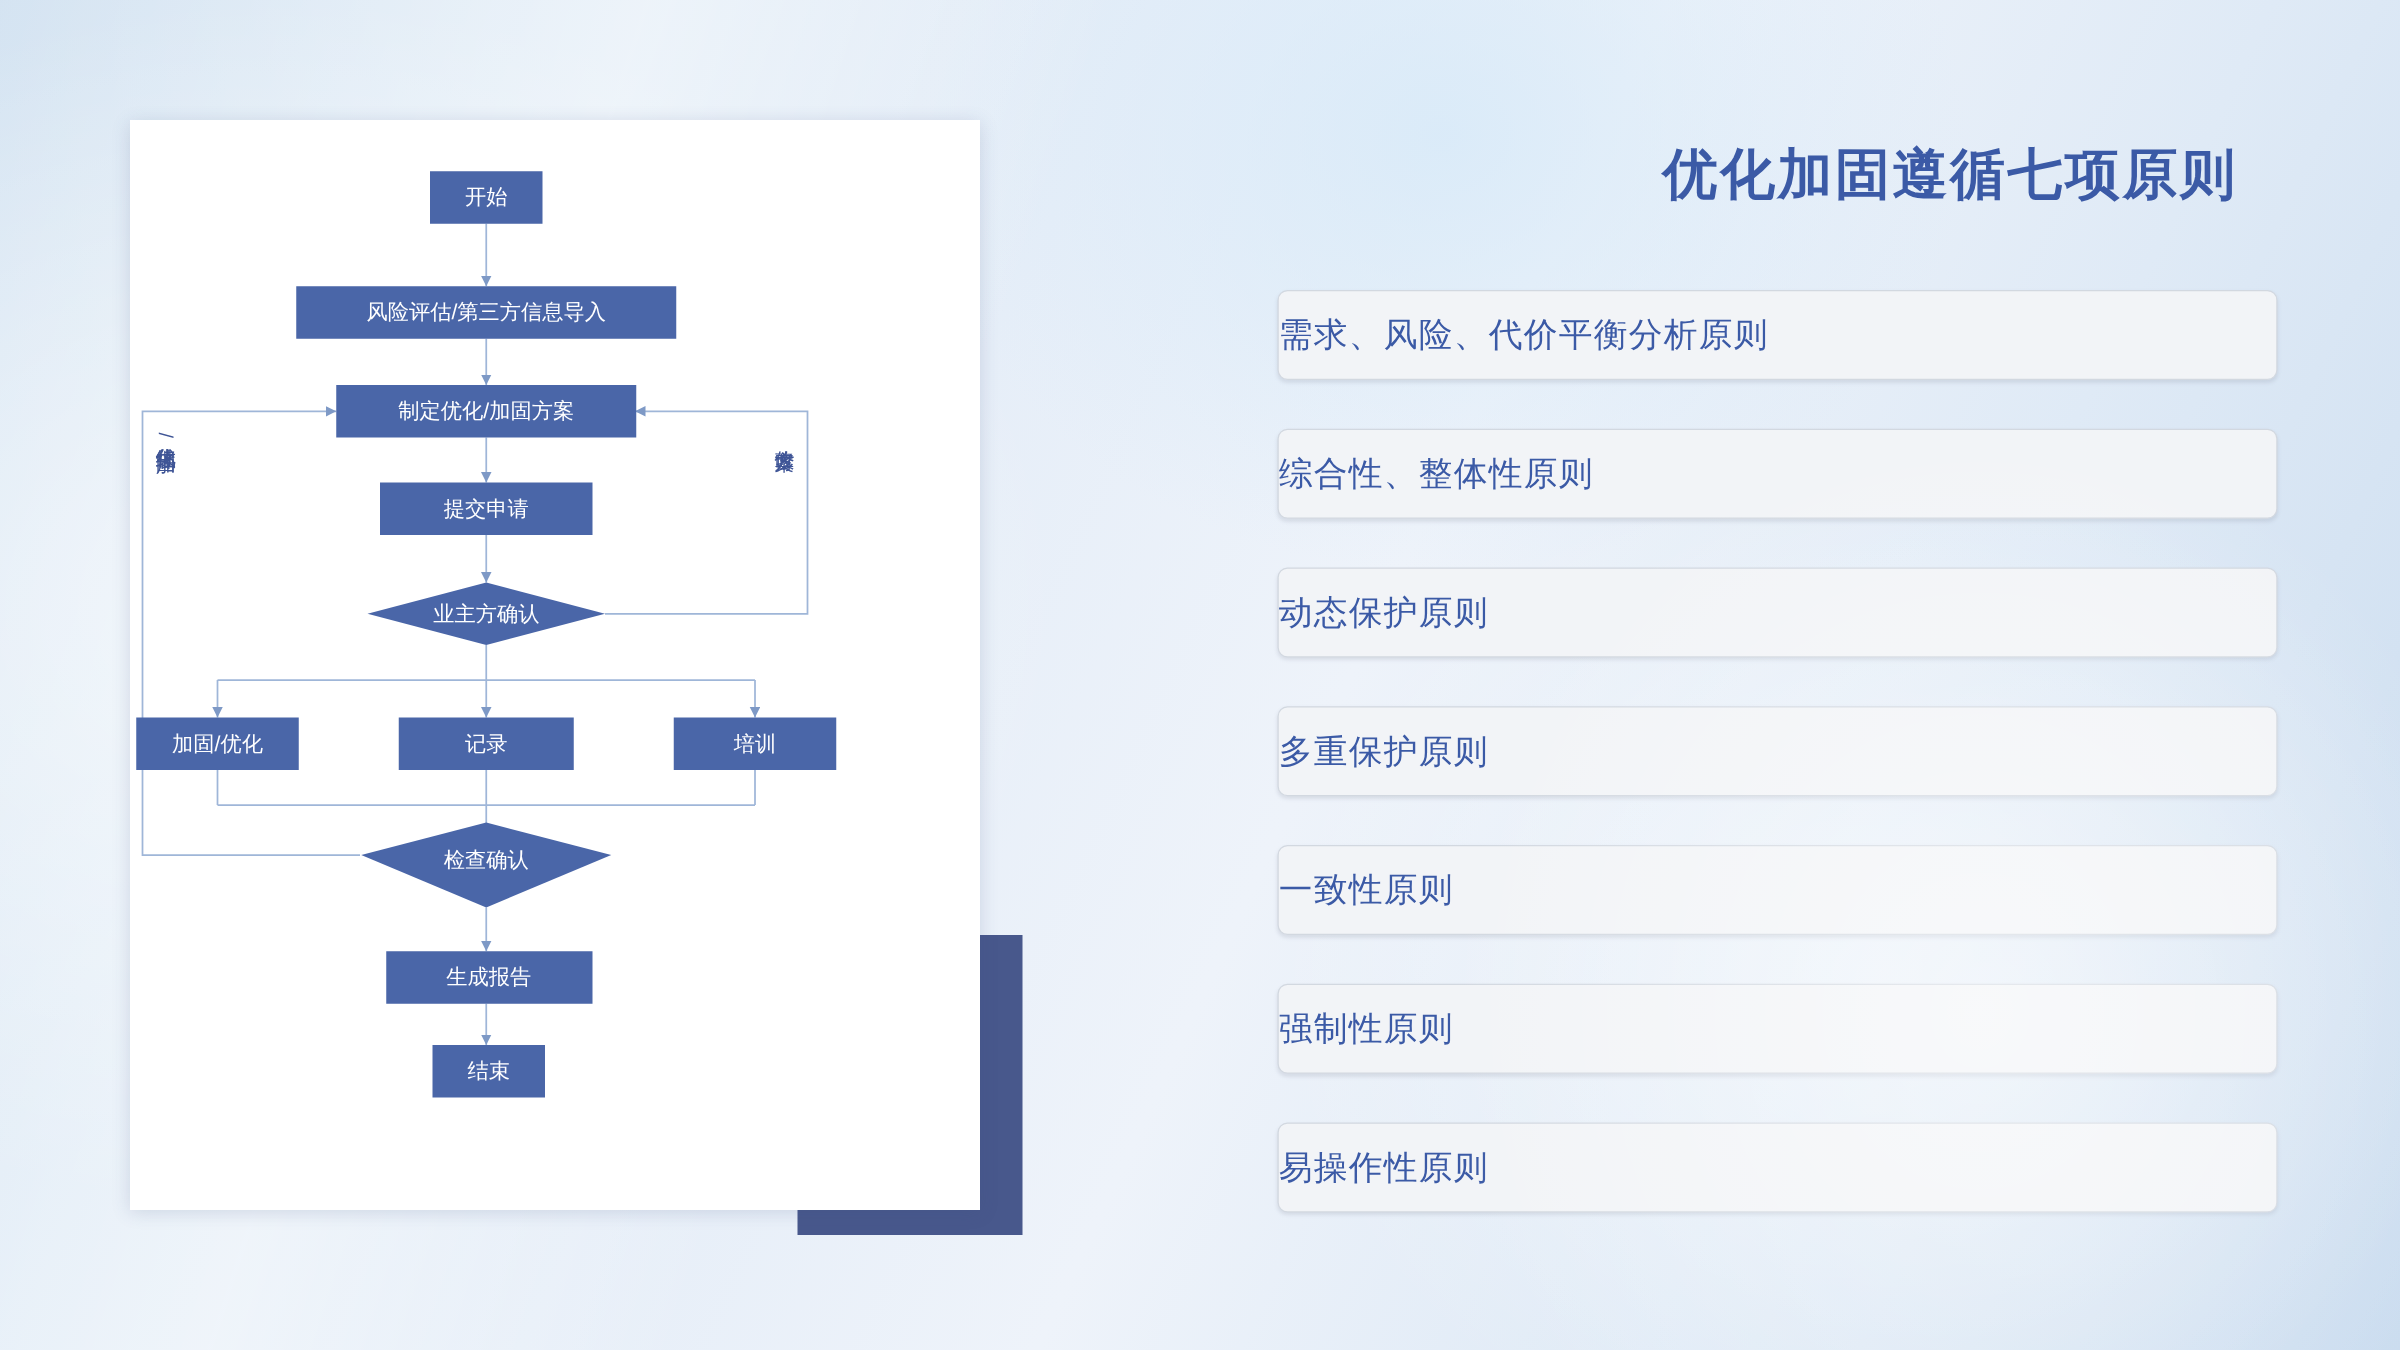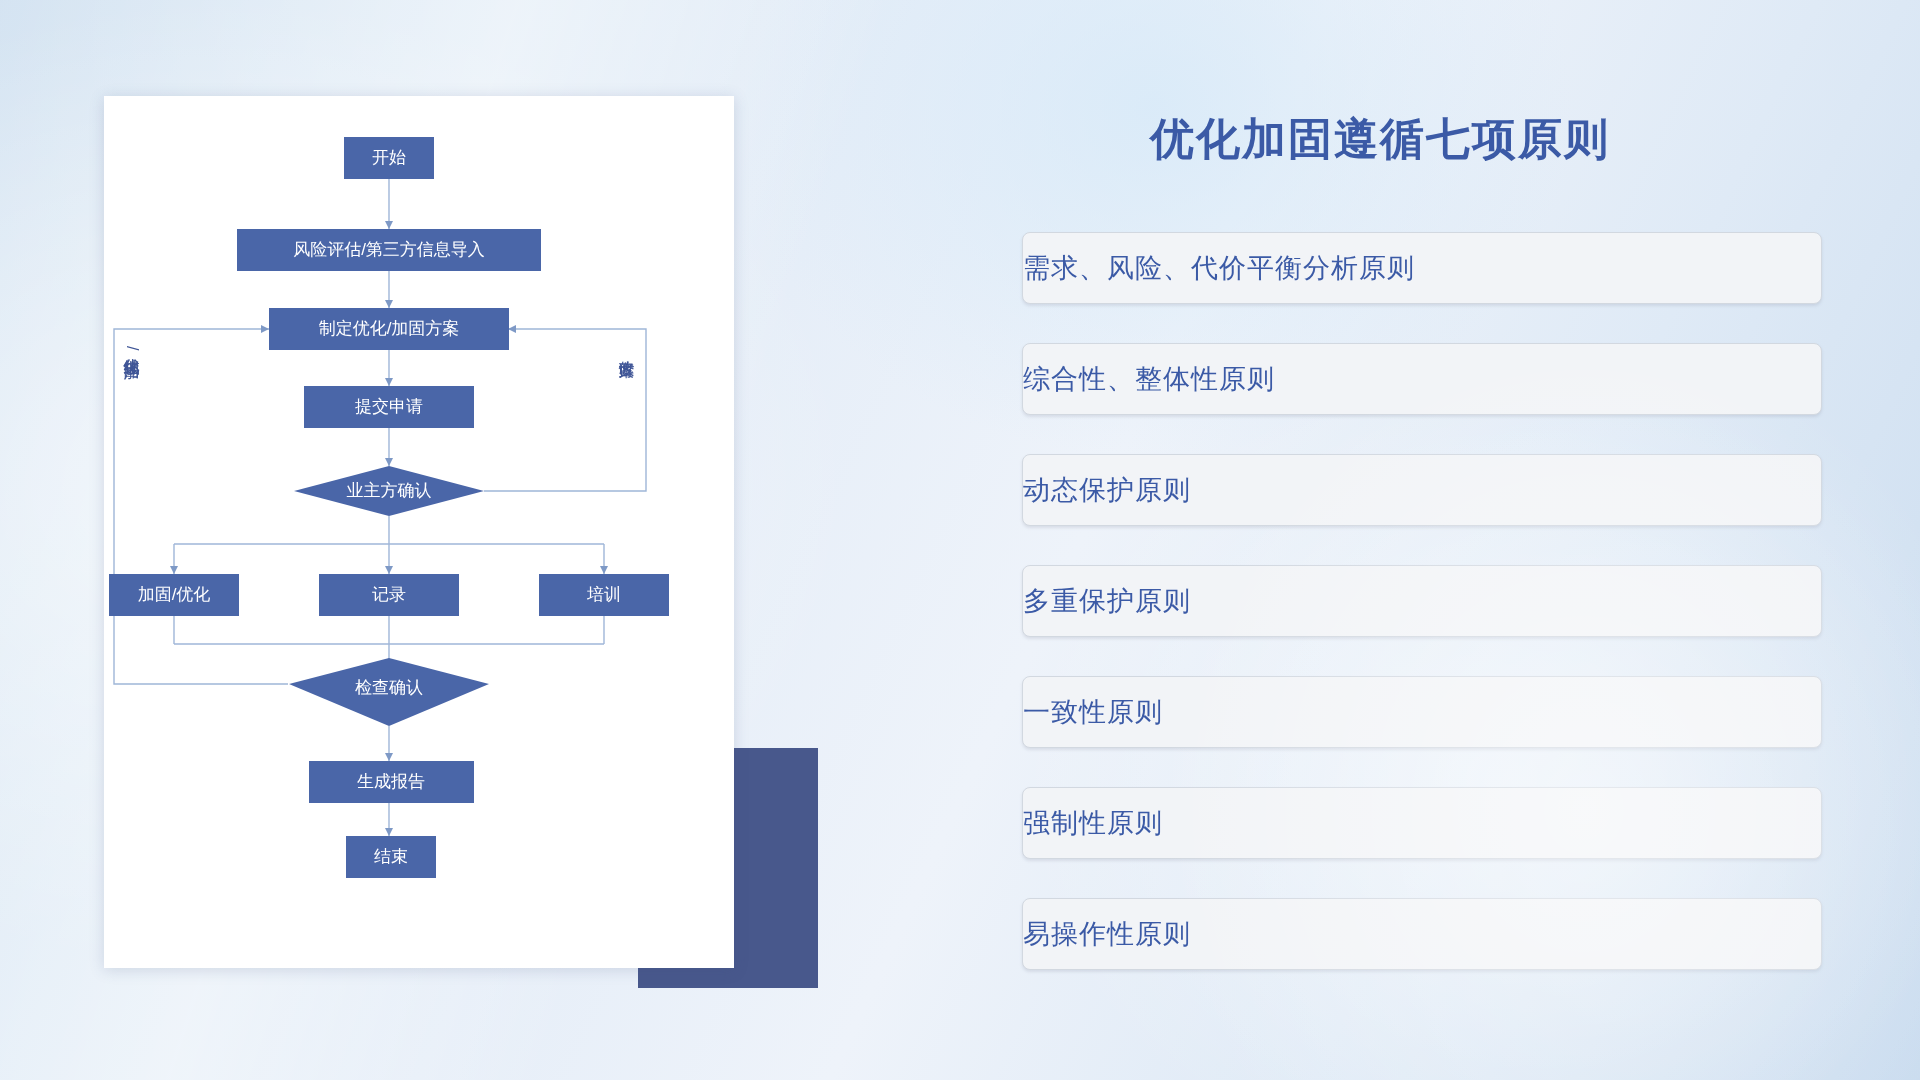--- a/index.html
+++ b/index.html
@@ -51,21 +51,21 @@
     top: 748px;
     width: 180px;
     height: 240px;
     background: #3f4f86;
     opacity: 0.95;
   }
   .chart-card {
     position: absolute;
     left: 104px;
     top: 96px;
-    width: 630px;
+    width: 680px;
     height: 872px;
     background: #ffffff;
     box-shadow: 0 2px 14px rgba(60,80,130,0.18);
   }
   .chart-card svg { display: block; }
 
   .node-text {
     font-size: 17px;
     fill: #ffffff;
     font-family: "Liberation Sans", sans-serif;
@@ -77,21 +77,21 @@
     fill: #3f5596;
     font-family: "Liberation Sans", sans-serif;
   }
 
   
   .title {
     position: absolute;
     left: 1150px;
     top: 110px;
     width: 640px;
-    text-align: left;
+    text-align: right;
     font-size: 44px;
     font-weight: bold;
     color: #3b5aa6;
     letter-spacing: 2px;
   }
   .principles {
     position: absolute;
     left: 1022px;
     top: 232px;
     width: 800px;

